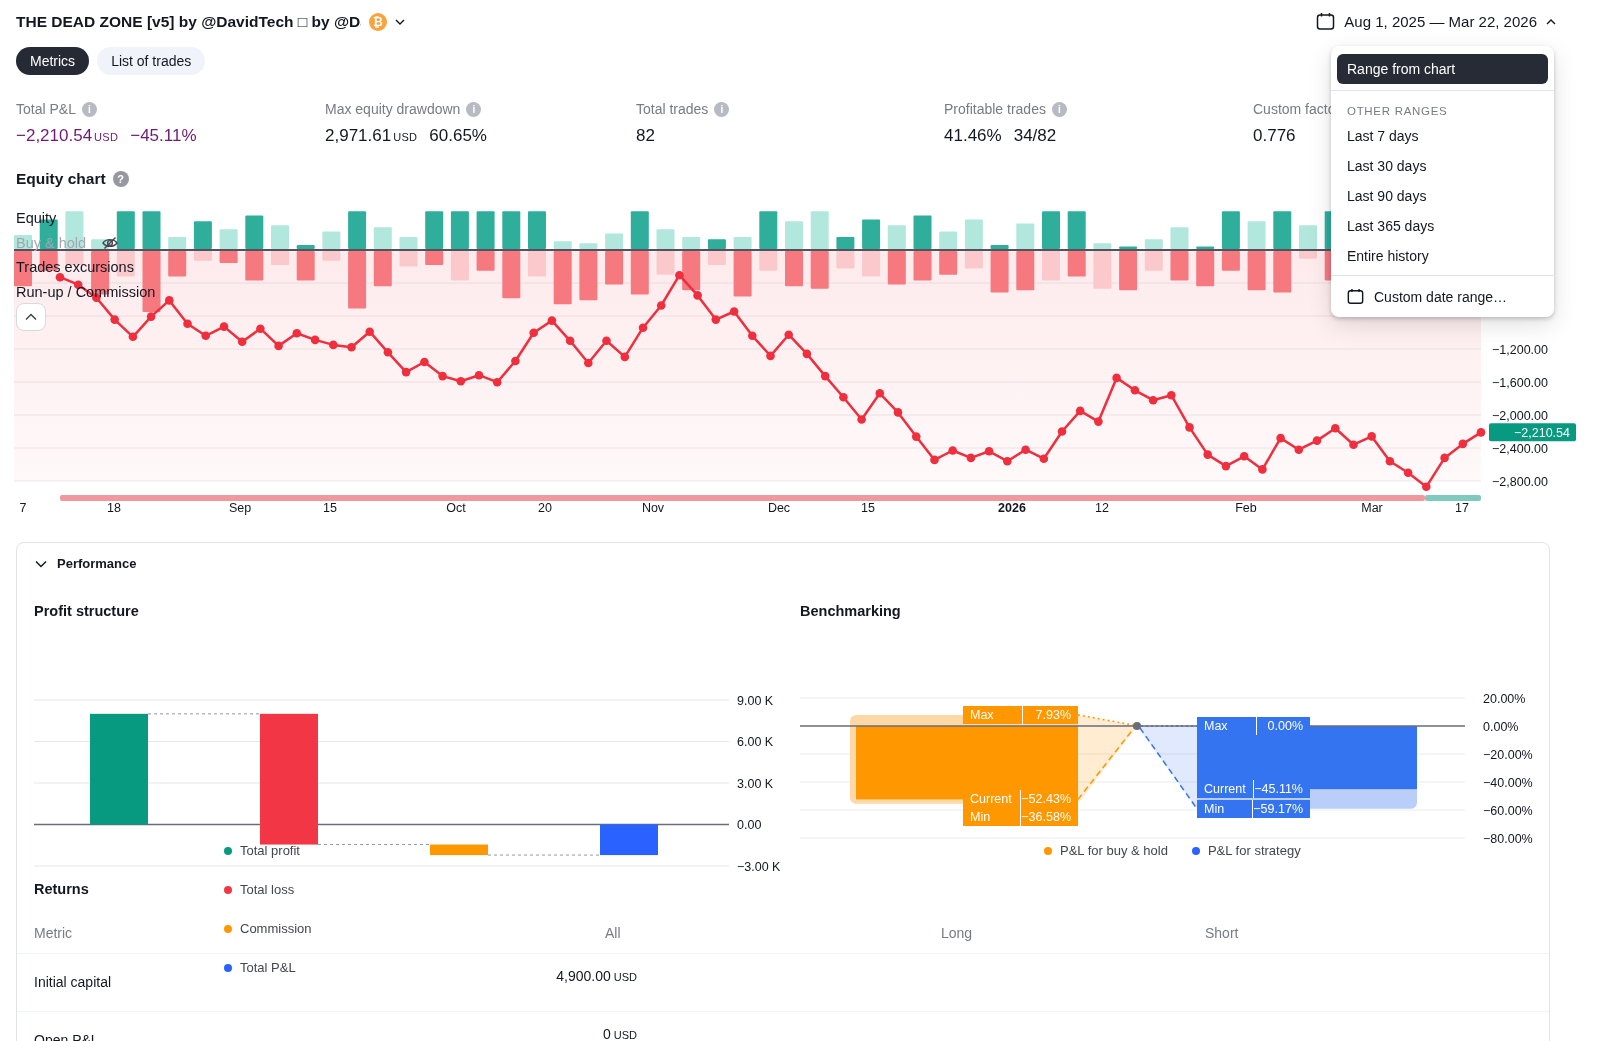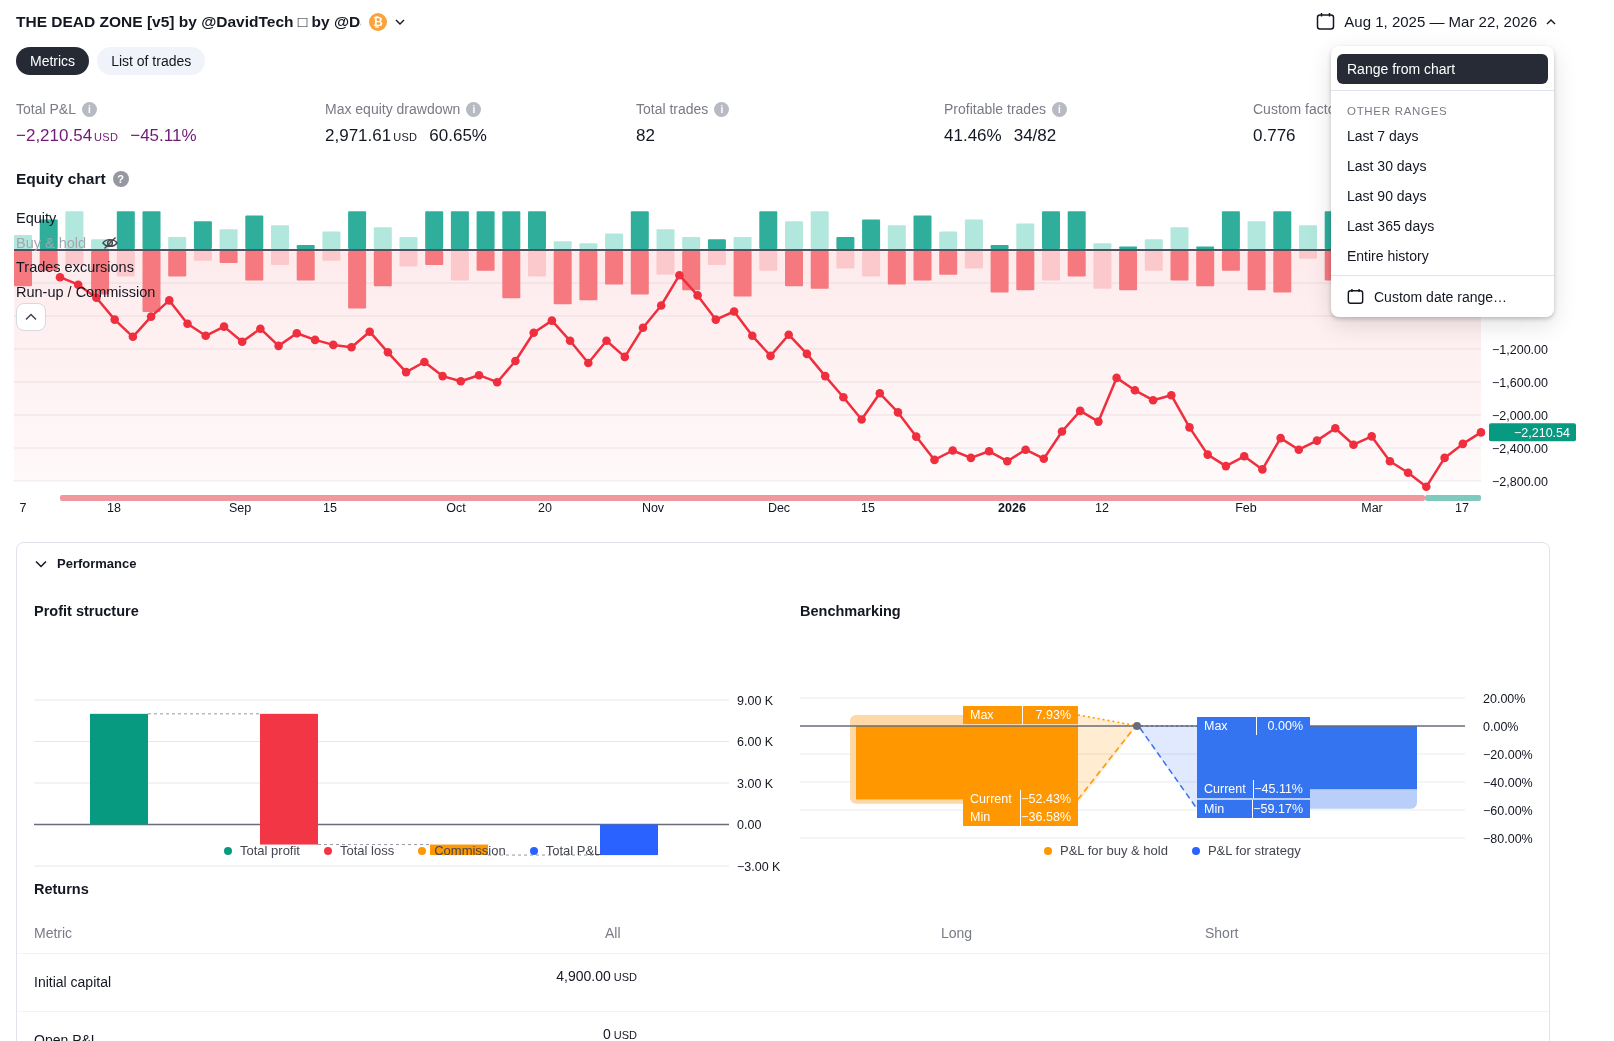--- a/index.html
+++ b/index.html
@@ -502,21 +502,21 @@
         <div class="badge" style="left: 1180px; top: 237.154px; width: 113px; background: rgb(53, 116, 240);">
           <span class="bl">Current</span>
           <span class="bv">−45.11%</span>
         </div>
         <div class="badge" style="left: 1180px; top: 256.838px; width: 113px; background: rgb(53, 116, 240);">
           <span class="bl">Min</span>
           <span class="bv">−59.17%</span>
         </div>
       </div>
 
-    <div class="legend-row" id="profit-legend" style="left:207px; top:300px;">
+    <div class="legend-row" id="profit-legend" style="left:207px; top:300px;flex-direction:column;">
         <div class="li">
           <span class="dot" style="background: rgb(8, 153, 129);"></span>
           <span>Total profit</span>
         </div>
         <div class="li">
           <span class="dot" style="background: rgb(242, 54, 69);"></span>
           <span>Total loss</span>
         </div>
         <div class="li">
           <span class="dot" style="background: rgb(255, 152, 0);"></span>

